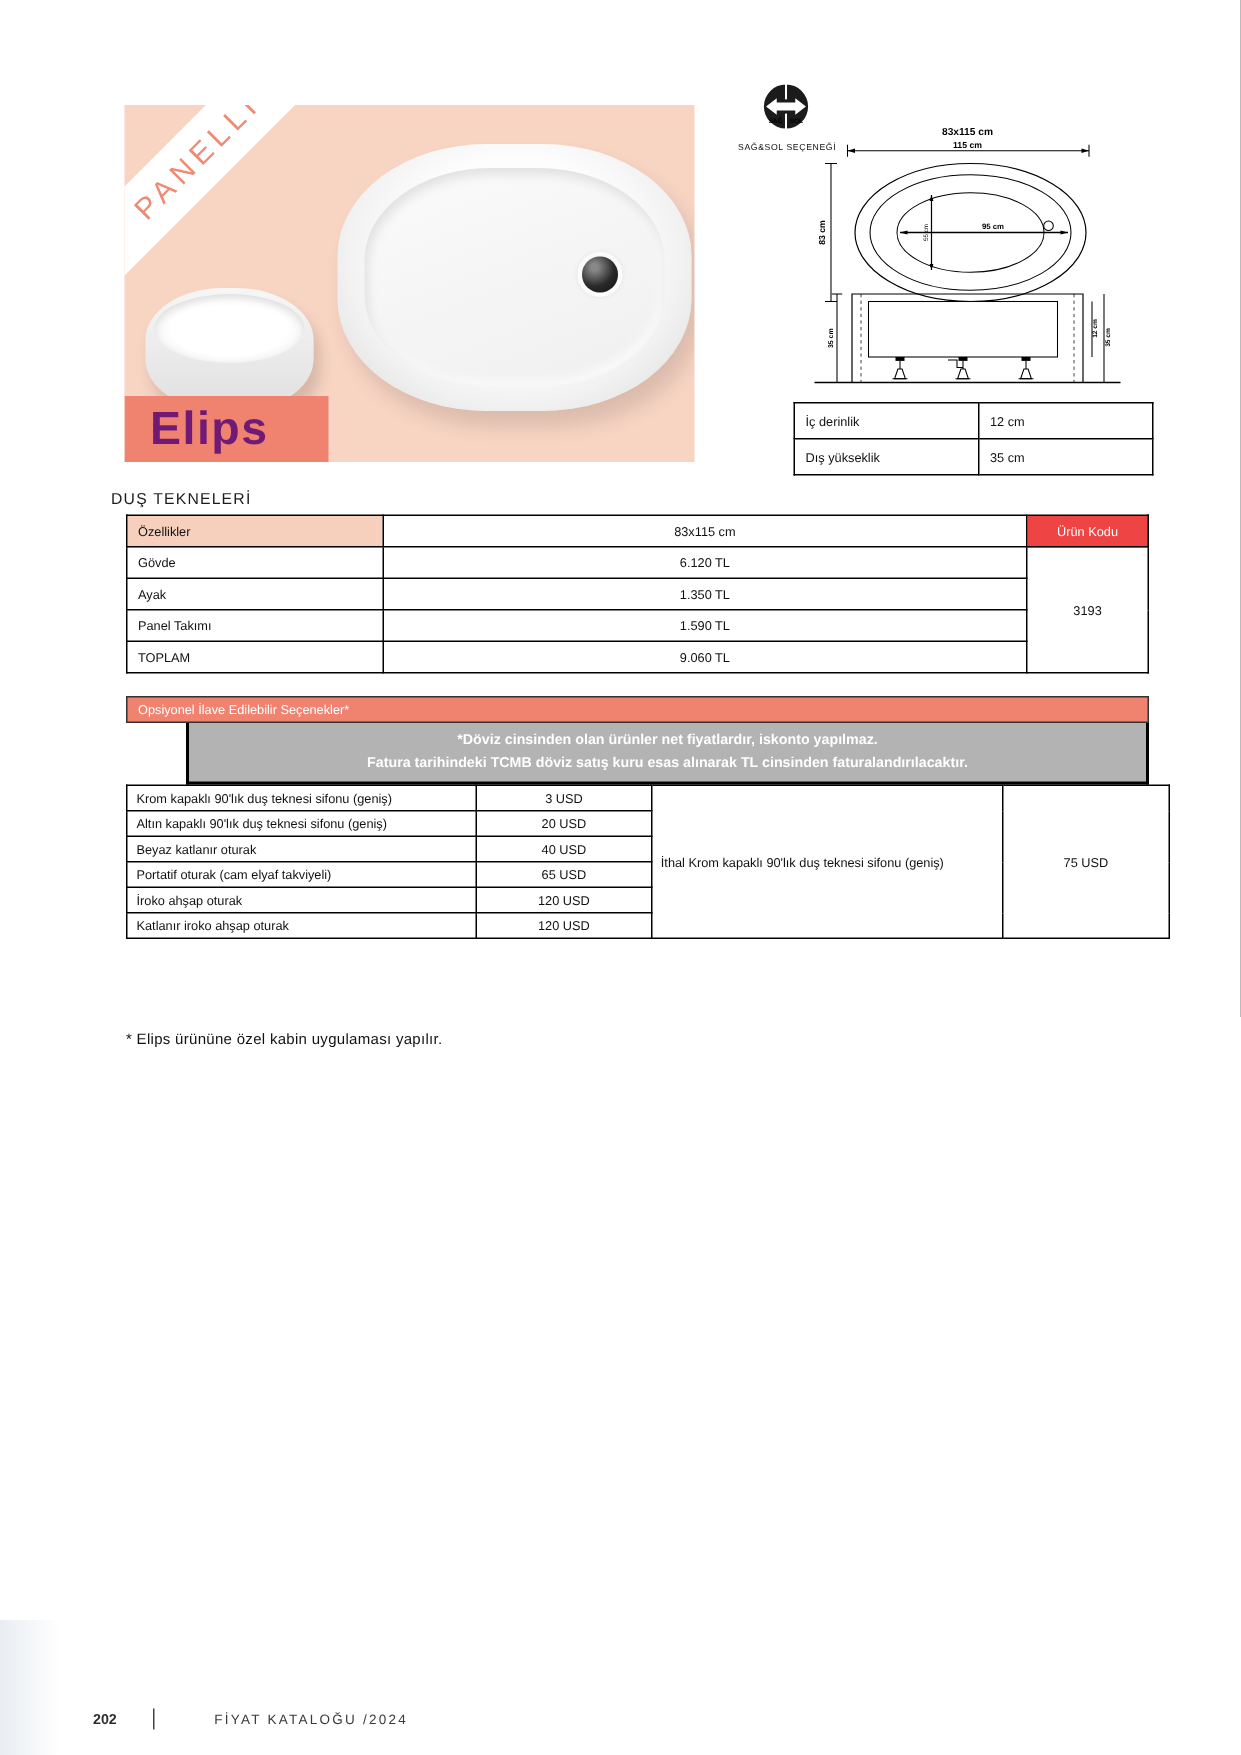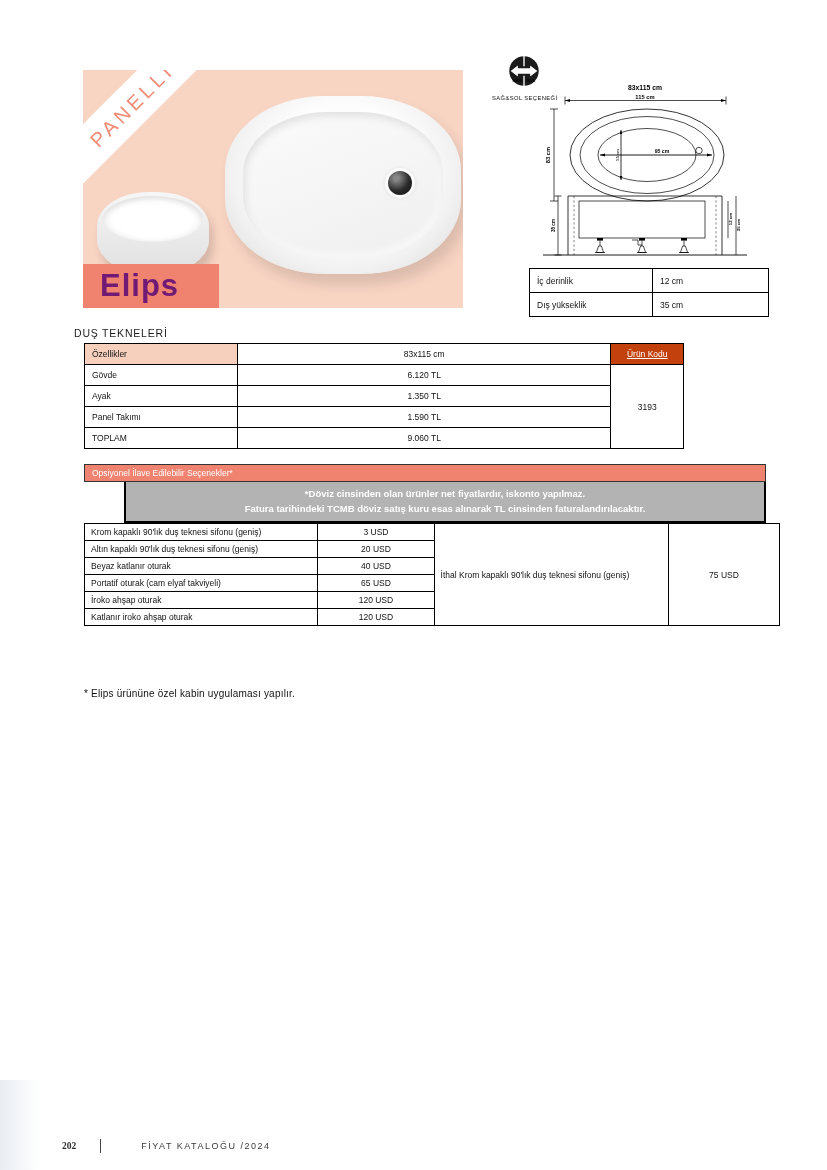--- a/index.html
+++ b/index.html
@@ -66,27 +66,27 @@
 
   
   table { border-collapse:collapse; }
   td, th { border:1px solid #000; font-weight:normal; }
 
   .spec-table { position:absolute; left:497px; top:268px; width:240px; font-size:8.5px;margin-left:32px; }
   .spec-table td { height:24px; padding-left:7px; }
 
   .section-title { position:absolute; left:74px; top:327px; font-size:10.5px; letter-spacing:.8px; color:#1c1c1c; }
 
-  .price-table { position:absolute; left:84px; top:343px; width:600px; font-size:8.5px; }
+  .price-table { position:absolute; left:84px; top:343px; width:682px; font-size:8.5px; }
   .price-table td { height:21px; }
   .price-table .c-label { width:171px; padding-left:7px; }
   .price-table .c-val  { width:430px; text-align:center; }
   .price-table .c-code { width:81px; text-align:center; }
   .price-table .hdr-feat { background:#f7d0bd; }
-  .price-table .hdr-code { background:#c2410c; color:#fff;text-decoration:underline; }
+  .price-table .hdr-code { background:#ef4444; color:#fff; }
 
   .optional { position:absolute; left:84px; top:464px; width:682px; }
   .opt-header {
     height:18px; background:#f08270; border:1px solid #333; color:#fff;
     font-size:8.5px; display:flex; align-items:center; padding-left:7px;
   }
   .opt-notice {
     background:#b3b3b3; border:2px solid #000; border-top:none; color:#fff;
     text-align:center; font-weight:bold; font-size:9.5px; line-height:1.55; padding:5px 4px;margin-left:40px;
   }
@@ -94,21 +94,21 @@
   .opt-table td { height:17px; }
   .opt-table .c-item { width:229px; padding-left:6px; }
   .opt-table .c-usd  { width:114px; text-align:center; }
   .opt-table .c-ithal{ width:230px; padding-left:6px; }
   .opt-table .c-usd2 { width:109px; text-align:center; }
 
   .footnote { position:absolute; left:84px; top:660px; font-size:10px; letter-spacing:.2px;margin-top:28px; }
 
   
   .footer { position:absolute; left:62px; top:1139px; display:flex; align-items:center; }
-  .footer .pagenum { font-size:9.5px; font-weight:bold; color:#2e2e2e;font-family:Liberation Serif, serif; }
+  .footer .pagenum { font-size:9.5px; font-weight:bold; color:#2e2e2e; }
   .footer .divider { width:1px; height:14px; background:#444; margin-left:24px; margin-right:40px; }
   .footer .cat { font-size:9px; letter-spacing:1.5px; color:#3a3a3a; }
   .corner-fade {
     position:absolute; left:0; bottom:0; width:40px; height:90px;
     background:linear-gradient(to right, #e9edf2, rgba(255,255,255,0));
   }
 </style>
 </head>
 <body>
 

